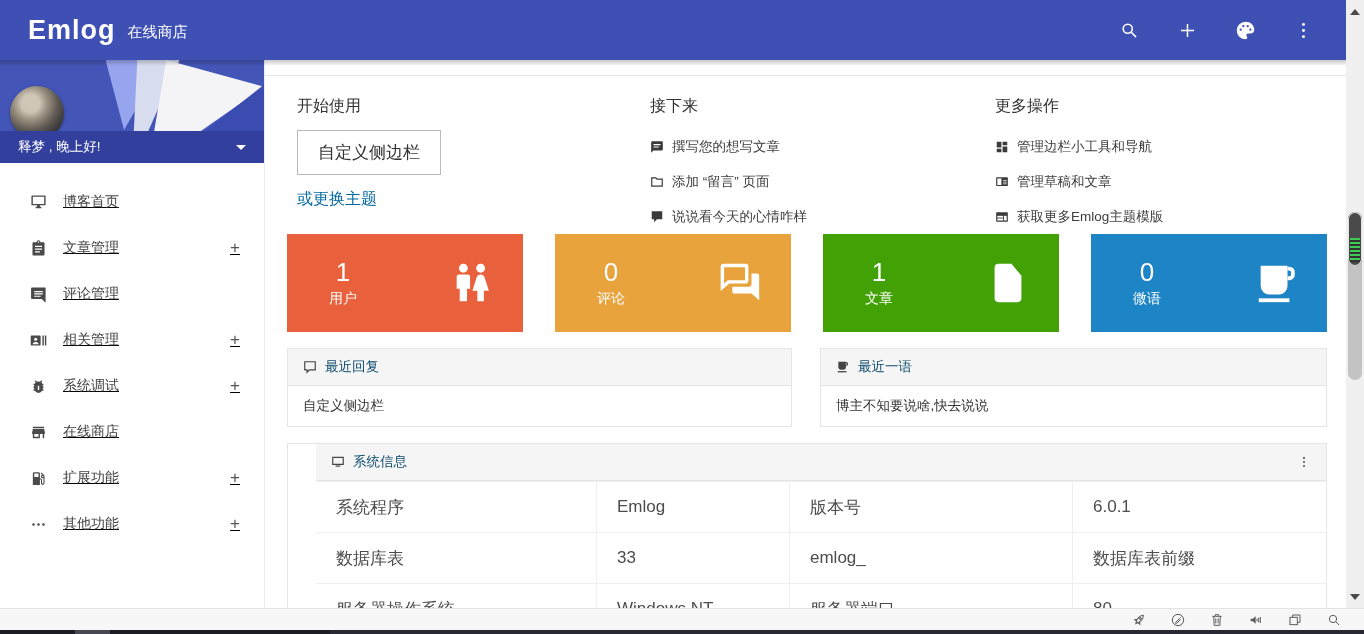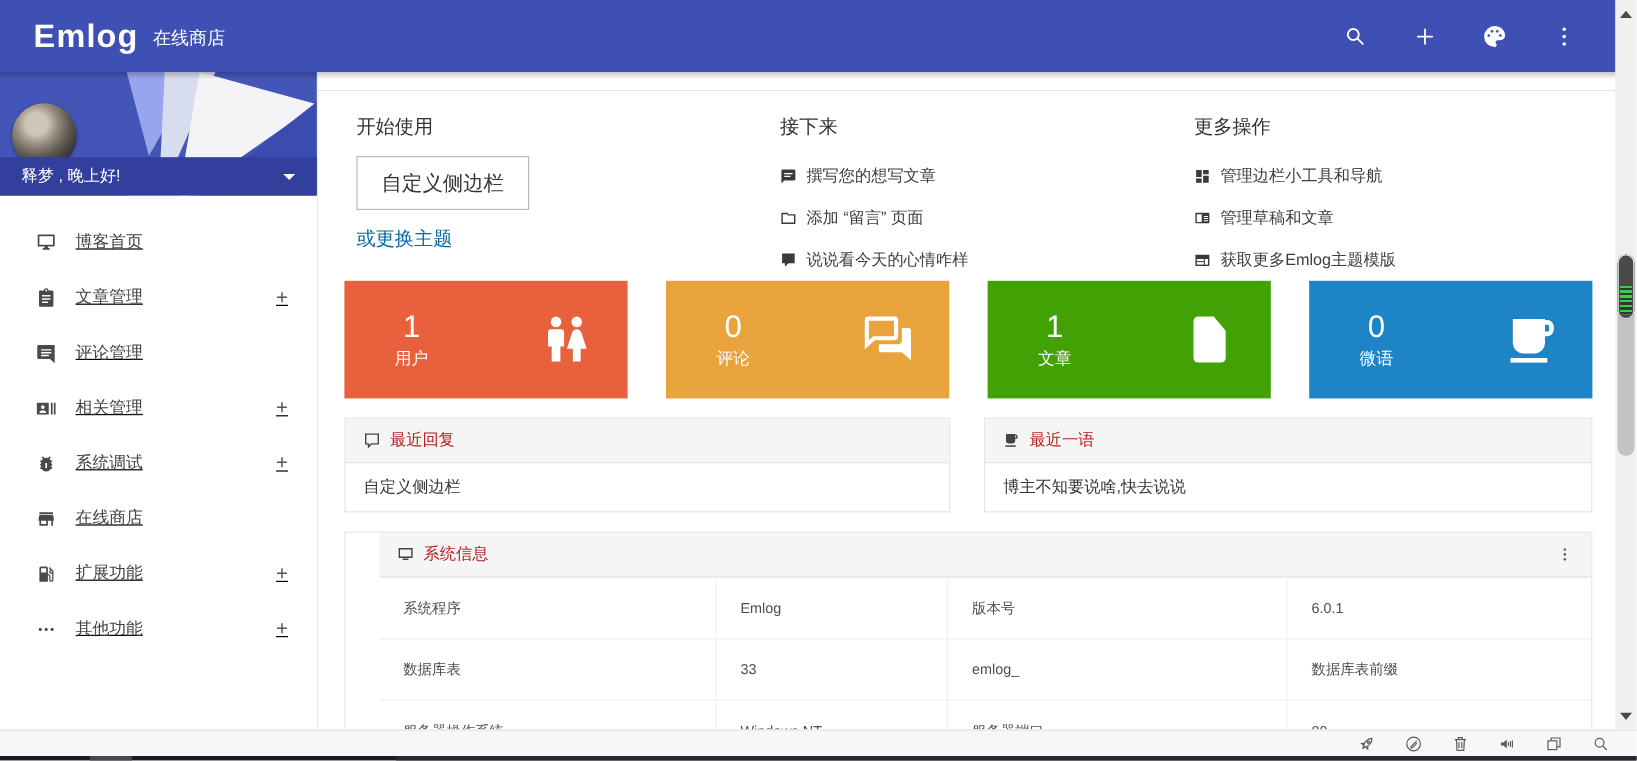--- a/index.html
+++ b/index.html
@@ -61,31 +61,31 @@
   .sc-1{left:22px;} .sc-2{left:290px;} .sc-3{left:558px;} .sc-4{left:826px;}
   .stat-txt{margin-left:42px;display:flex;flex-direction:column;align-items:center;}
   .stat-num{font-size:26px;line-height:28px;}
   .stat-label{font-size:14px;margin-top:4px;}
   .si{width:46px;height:46px;margin-left:auto;margin-right:28px;display:block;}
 
   
   .panel{position:absolute;top:288px;border:1px solid #e5e5e5;background:#fff;box-sizing:border-box;}
   .panel-1{left:22px;width:505px;} .panel-2{left:555px;width:507px;}
   .panel-h{height:36px;background:#f5f5f5;border-bottom:1px solid #e5e5e5;display:flex;
-           align-items:center;padding:0 15px;font-size:13.5px;color:#b91c1c;gap:8px;}
+           align-items:center;padding:0 15px;font-size:13.5px;color:#0c4a6e;gap:8px;}
   .panel-b{height:40px;display:flex;align-items:center;padding:0 15px;font-size:13.5px;color:#333;}
   .ph{width:14px;height:14px;display:block;}
 
   
   .sysinfo{position:absolute;left:22px;top:383px;width:1040px;border:1px solid #e5e5e5;
            background:#fff;box-sizing:border-box;padding-left:28px;}
   .kebab{margin-left:auto;width:14px;height:14px;cursor:pointer;}
   .sys-row{display:grid;grid-template-columns:280px 193px 283px 1fr;height:50px;border-top:1px solid #efefef;}
   .sys-row:first-of-type{border-top:none;}
-  .sys-cell{display:flex;align-items:center;padding-left:20px;font-size:12px;color:#4d4d4d;
+  .sys-cell{display:flex;align-items:center;padding-left:20px;font-size:17px;color:#4d4d4d;
             border-left:1px solid #efefef;}
   .sys-cell:first-child{border-left:none;}
 
   
   .scrollcol{position:absolute;right:0;top:0;width:18px;height:608px;background:#f0f0f0;}
   .scroll-up{position:absolute;top:9px;left:4px;width:0;height:0;cursor:pointer;
              border-left:5px solid transparent;border-right:5px solid transparent;border-bottom:6px solid #4a4a4a;}
   .scroll-down{position:absolute;top:594px;left:4px;width:0;height:0;cursor:pointer;
              border-left:5px solid transparent;border-right:5px solid transparent;border-top:6px solid #4a4a4a;}
   .scroll-bar{position:absolute;left:2px;top:212px;width:14px;height:168px;background:#c3c3c3;border-radius:7px;}

